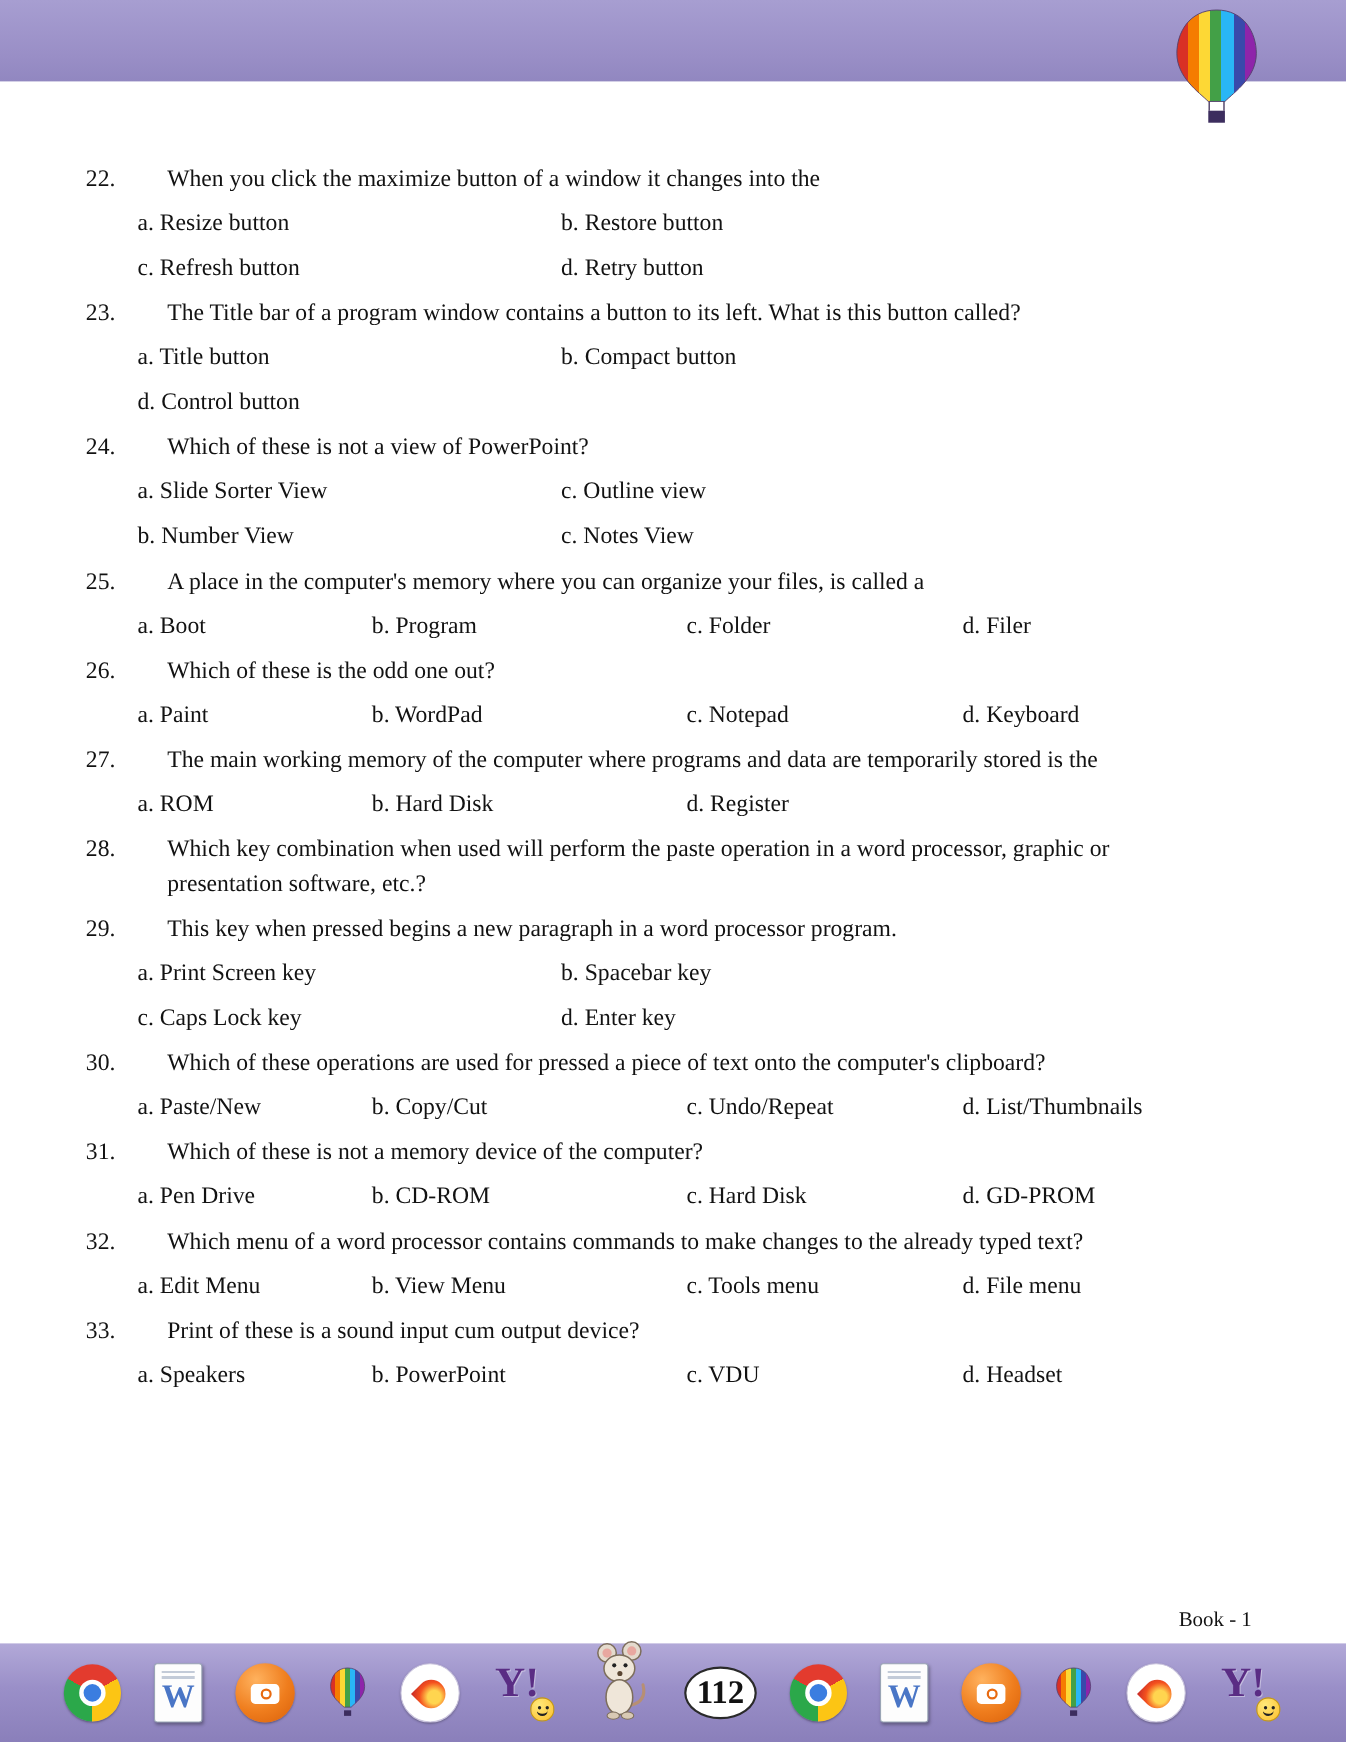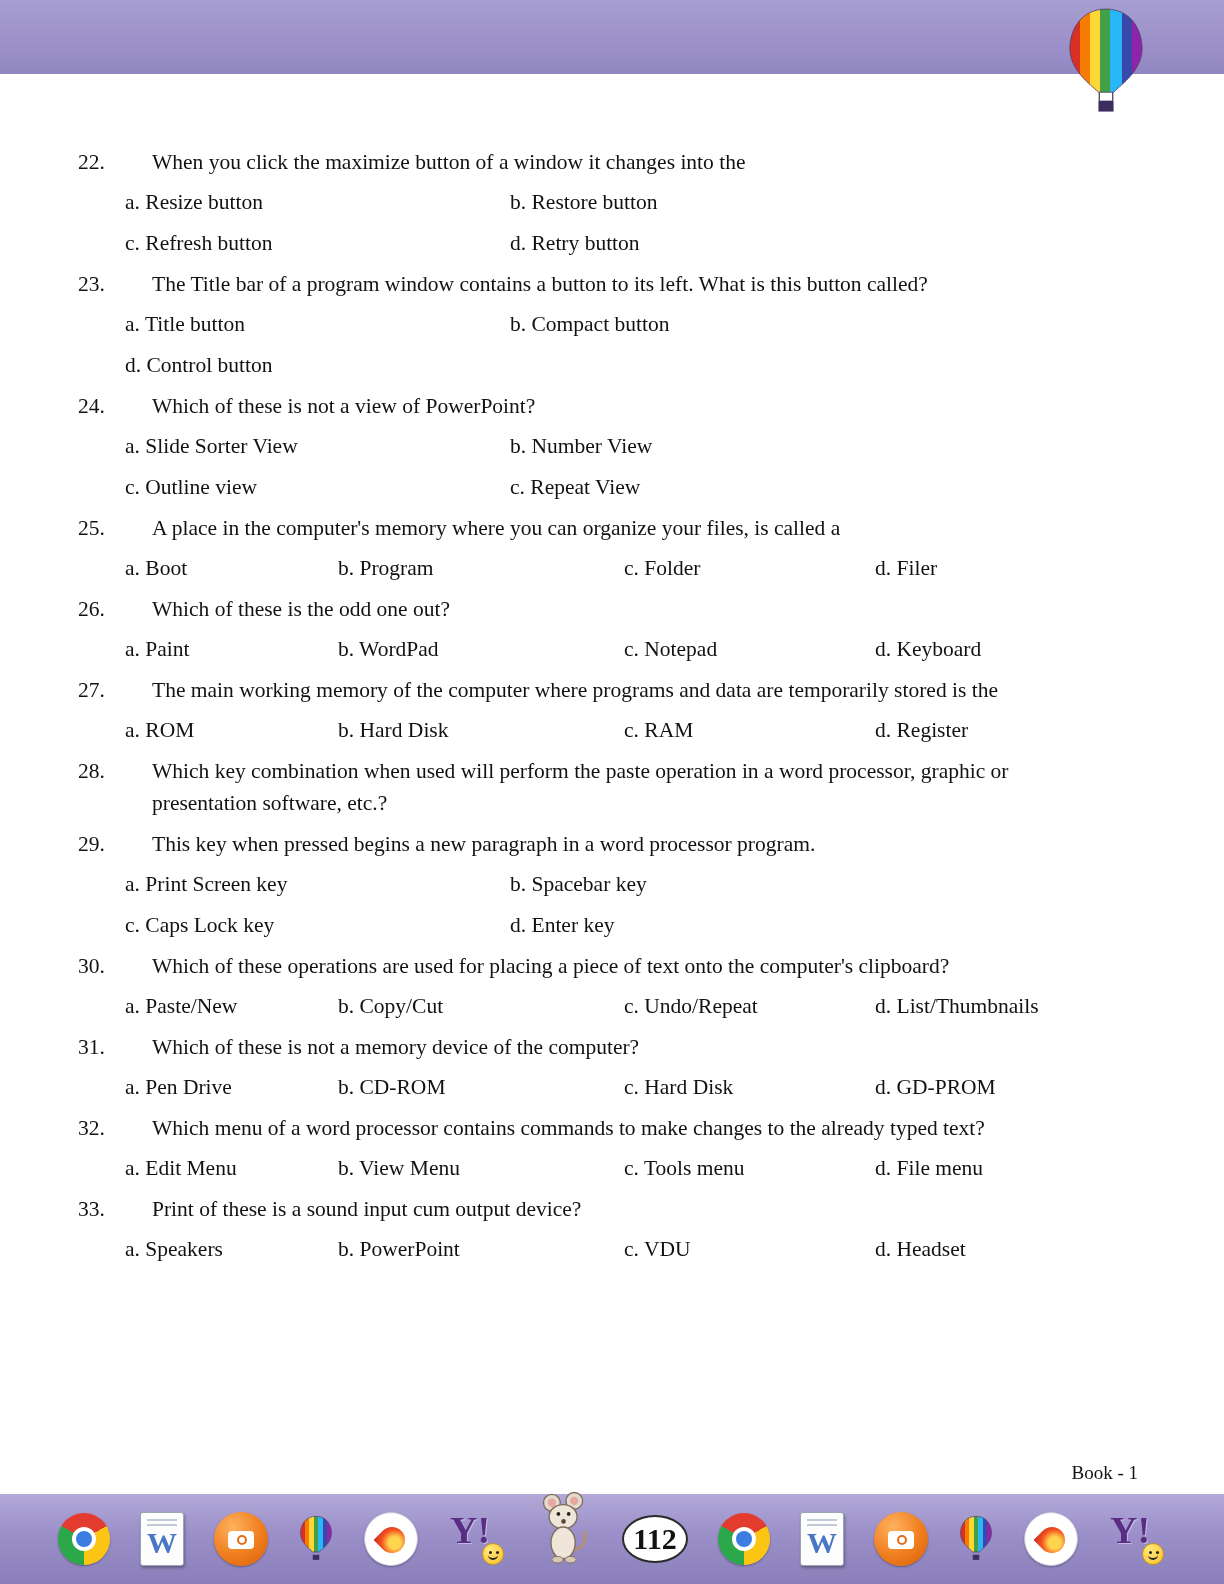--- a/index.html
+++ b/index.html
@@ -132,23 +132,23 @@
         <span class="opt">d. Control button</span>
       </div>
     </div>
     <div class="question">
       <div class="q-head">
         <span class="q-num">24.</span>
         <span class="q-text">Which of these is not a view of PowerPoint?</span>
       </div>
       <div class="opts cols2">
         <span class="opt">a. Slide Sorter View</span>
+        <span class="opt">c. Outline view</span>
         <span class="opt">b. Number View</span>
-        <span class="opt">c. Outline view</span>
-        <span class="opt">c. Repeat View</span>
+        <span class="opt">c. Notes View</span>
       </div>
     </div>
     <div class="question">
       <div class="q-head">
         <span class="q-num">25.</span>
         <span class="q-text">A place in the computer's memory where you can organize your files, is called a</span>
       </div>
       <div class="opts cols4">
         <span class="opt">a. Boot</span>
         <span class="opt">b. Program</span>
@@ -169,21 +169,20 @@
       </div>
     </div>
     <div class="question">
       <div class="q-head">
         <span class="q-num">27.</span>
         <span class="q-text">The main working memory of the computer where programs and data are temporarily stored is the</span>
       </div>
       <div class="opts cols4">
         <span class="opt">a. ROM</span>
         <span class="opt">b. Hard Disk</span>
-        <span class="opt">c. RAM</span>
         <span class="opt">d. Register</span>
       </div>
     </div>
     <div class="question">
       <div class="q-head">
         <span class="q-num">28.</span>
         <span class="q-text">Which key combination when used will perform the paste operation in a word processor, graphic or presentation software, etc.?</span>
       </div>
     </div>
     <div class="question">
@@ -194,21 +193,21 @@
       <div class="opts cols2">
         <span class="opt">a. Print Screen key</span>
         <span class="opt">b. Spacebar key</span>
         <span class="opt">c. Caps Lock key</span>
         <span class="opt">d. Enter key</span>
       </div>
     </div>
     <div class="question">
       <div class="q-head">
         <span class="q-num">30.</span>
-        <span class="q-text">Which of these operations are used for placing a piece of text onto the computer's clipboard?</span>
+        <span class="q-text">Which of these operations are used for pressed a piece of text onto the computer's clipboard?</span>
       </div>
       <div class="opts cols4">
         <span class="opt">a. Paste/New</span>
         <span class="opt">b. Copy/Cut</span>
         <span class="opt">c. Undo/Repeat</span>
         <span class="opt">d. List/Thumbnails</span>
       </div>
     </div>
     <div class="question">
       <div class="q-head">

